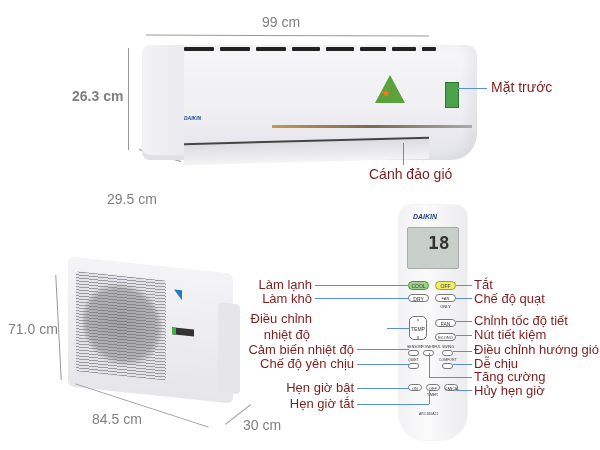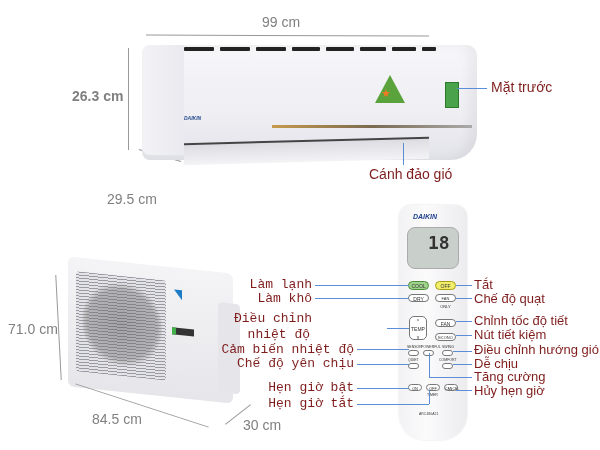--- a/index.html
+++ b/index.html
@@ -1,20 +1,20 @@
 <!DOCTYPE html>
 <html><head>
 <meta charset="utf-8">
 <style>
   * { box-sizing: border-box; margin: 0; padding: 0; }
   body { width: 600px; height: 450px; background: #ffffff; position: relative; overflow: hidden; font-family: "Liberation Sans", sans-serif; color: #777; }
   .abs { position: absolute; }
   .dim { font-size: 14px; color: #808080; white-space: nowrap; }
   .lbl { font-size: 13px; color: #7f1d1d; white-space: nowrap; line-height: 14px; }
-  .lbl.r { text-align: right; font-family: Liberation Mono, monospace; }
+  .lbl.r { text-align: right; }
   .line-h { position: absolute; height: 1px; background: #5a8fd8; }
   .line-v { position: absolute; width: 1px; background: #5a8fd8; }
   .arrow-h { position: absolute; height: 1px; background: #999; }
   .arrow-v { position: absolute; width: 1px; background: #999; }
   
   .indoor { left: 142px; top: 45px; width: 335px; height: 115px; background: linear-gradient(180deg,#f7f7fa 0%,#eeeef3 60%,#e3e3ea 100%); border-radius: 8px 10px 26px 8px; box-shadow: inset -8px 0 12px rgba(0,0,0,0.05); }
   .indoor .side { position:absolute; left:0; top:0; width:42px; height:110px; background:linear-gradient(90deg,#f3f3f6,#e9e9ef); border-radius:8px 0 0 8px; }
   .vent { position:absolute; top:2px; height:4px; background:#222; border-radius:1px; }
   .flap { position:absolute; left:42px; top:95px; width:245px; height:22px; background:linear-gradient(180deg,#dcdce2,#f4f4f6); transform: skewY(-1.5deg); border-top:2px solid #444; }
   .goldstrip { position:absolute; left:130px; top:80px; width:200px; height:3px; background:linear-gradient(90deg,#c59a4c,#7a6a50,#aaa); }
@@ -25,21 +25,21 @@
   
   .outdoor { left: 68px; top: 265px; width: 165px; height: 130px; background: linear-gradient(180deg,#f4f4f6,#e6e6ea); border-radius:6px; transform: skewY(6deg); }
   .grille { position:absolute; left:8px; top:14px; width:90px; height:100px; background: repeating-linear-gradient(180deg,#9a9aa2 0 1px,#e4e4e8 1px 3px); border-radius:3px; }
   .fan { position:absolute; left:14px; top:20px; width:80px; height:85px; border-radius:50%; background: radial-gradient(circle,#555 0%,#777 60%,transparent 72%); opacity:0.45; }
   .dlogo { position:absolute; left:106px; top:22px; width:0; height:0; border-left:8px solid transparent; border-top:10px solid #1d7cc8; }
   .dstripe { position:absolute; left:104px; top:60px; width:22px; height:7px; background:#333; border-left:4px solid #41b24a; }
   .sidebox { position:absolute; left:150px; top:30px; width:22px; height:90px; background:#e5e5ea; border-radius:4px; }
   
   .remote { left: 399px; top: 205px; width: 68px; height: 235px; background: linear-gradient(90deg,#f2f2f4,#fbfbfc 40%,#ececef); border-radius: 12px 12px 26px 26px; box-shadow: 0 0 2px rgba(0,0,0,0.15); }
   .r-brand { position:absolute; left:14px; top:8px; font-size:7px; font-weight:bold; color:#1e3f8c; font-style: italic; }
-  .lcd { position:absolute; left:8px; top:22px; width:52px; height:42px; background:#c9cfcb; border:1px solid #aaa; border-radius:8px; }
+  .lcd { position:absolute; left:8px; top:22px; width:52px; height:42px; background:#c9cfcb; border:1px solid #aaa; border-radius:2px; }
   .lcd .num { position:absolute; left:20px; top:4px; font-size:18px; font-weight:bold; color:#333; font-family: "DejaVu Sans Mono", monospace; }
   .btn { position:absolute; font-size:5px; color:#333; text-align:center; border:1px solid #777; border-radius:6px; line-height:8px; background:#fff; }
   .btn.cool { background:#9fd28a; border-color:#4d8f3a; }
   .btn.off { background:#f1ee6a; border-color:#a89d1a; }
   .tiny { position:absolute; font-size:3.5px; color:#333; }
   .temp { position:absolute; left:10px; top:111px; width:18px; height:24px; border:1px solid #777; border-radius:5px; font-size:5px; color:#333; text-align:center; line-height:8px; background:#fff; }
   .modelno { position:absolute; left:20px; top:207px; font-size:3.5px; color:#444; }
 </style>
 </head>
 <body>

